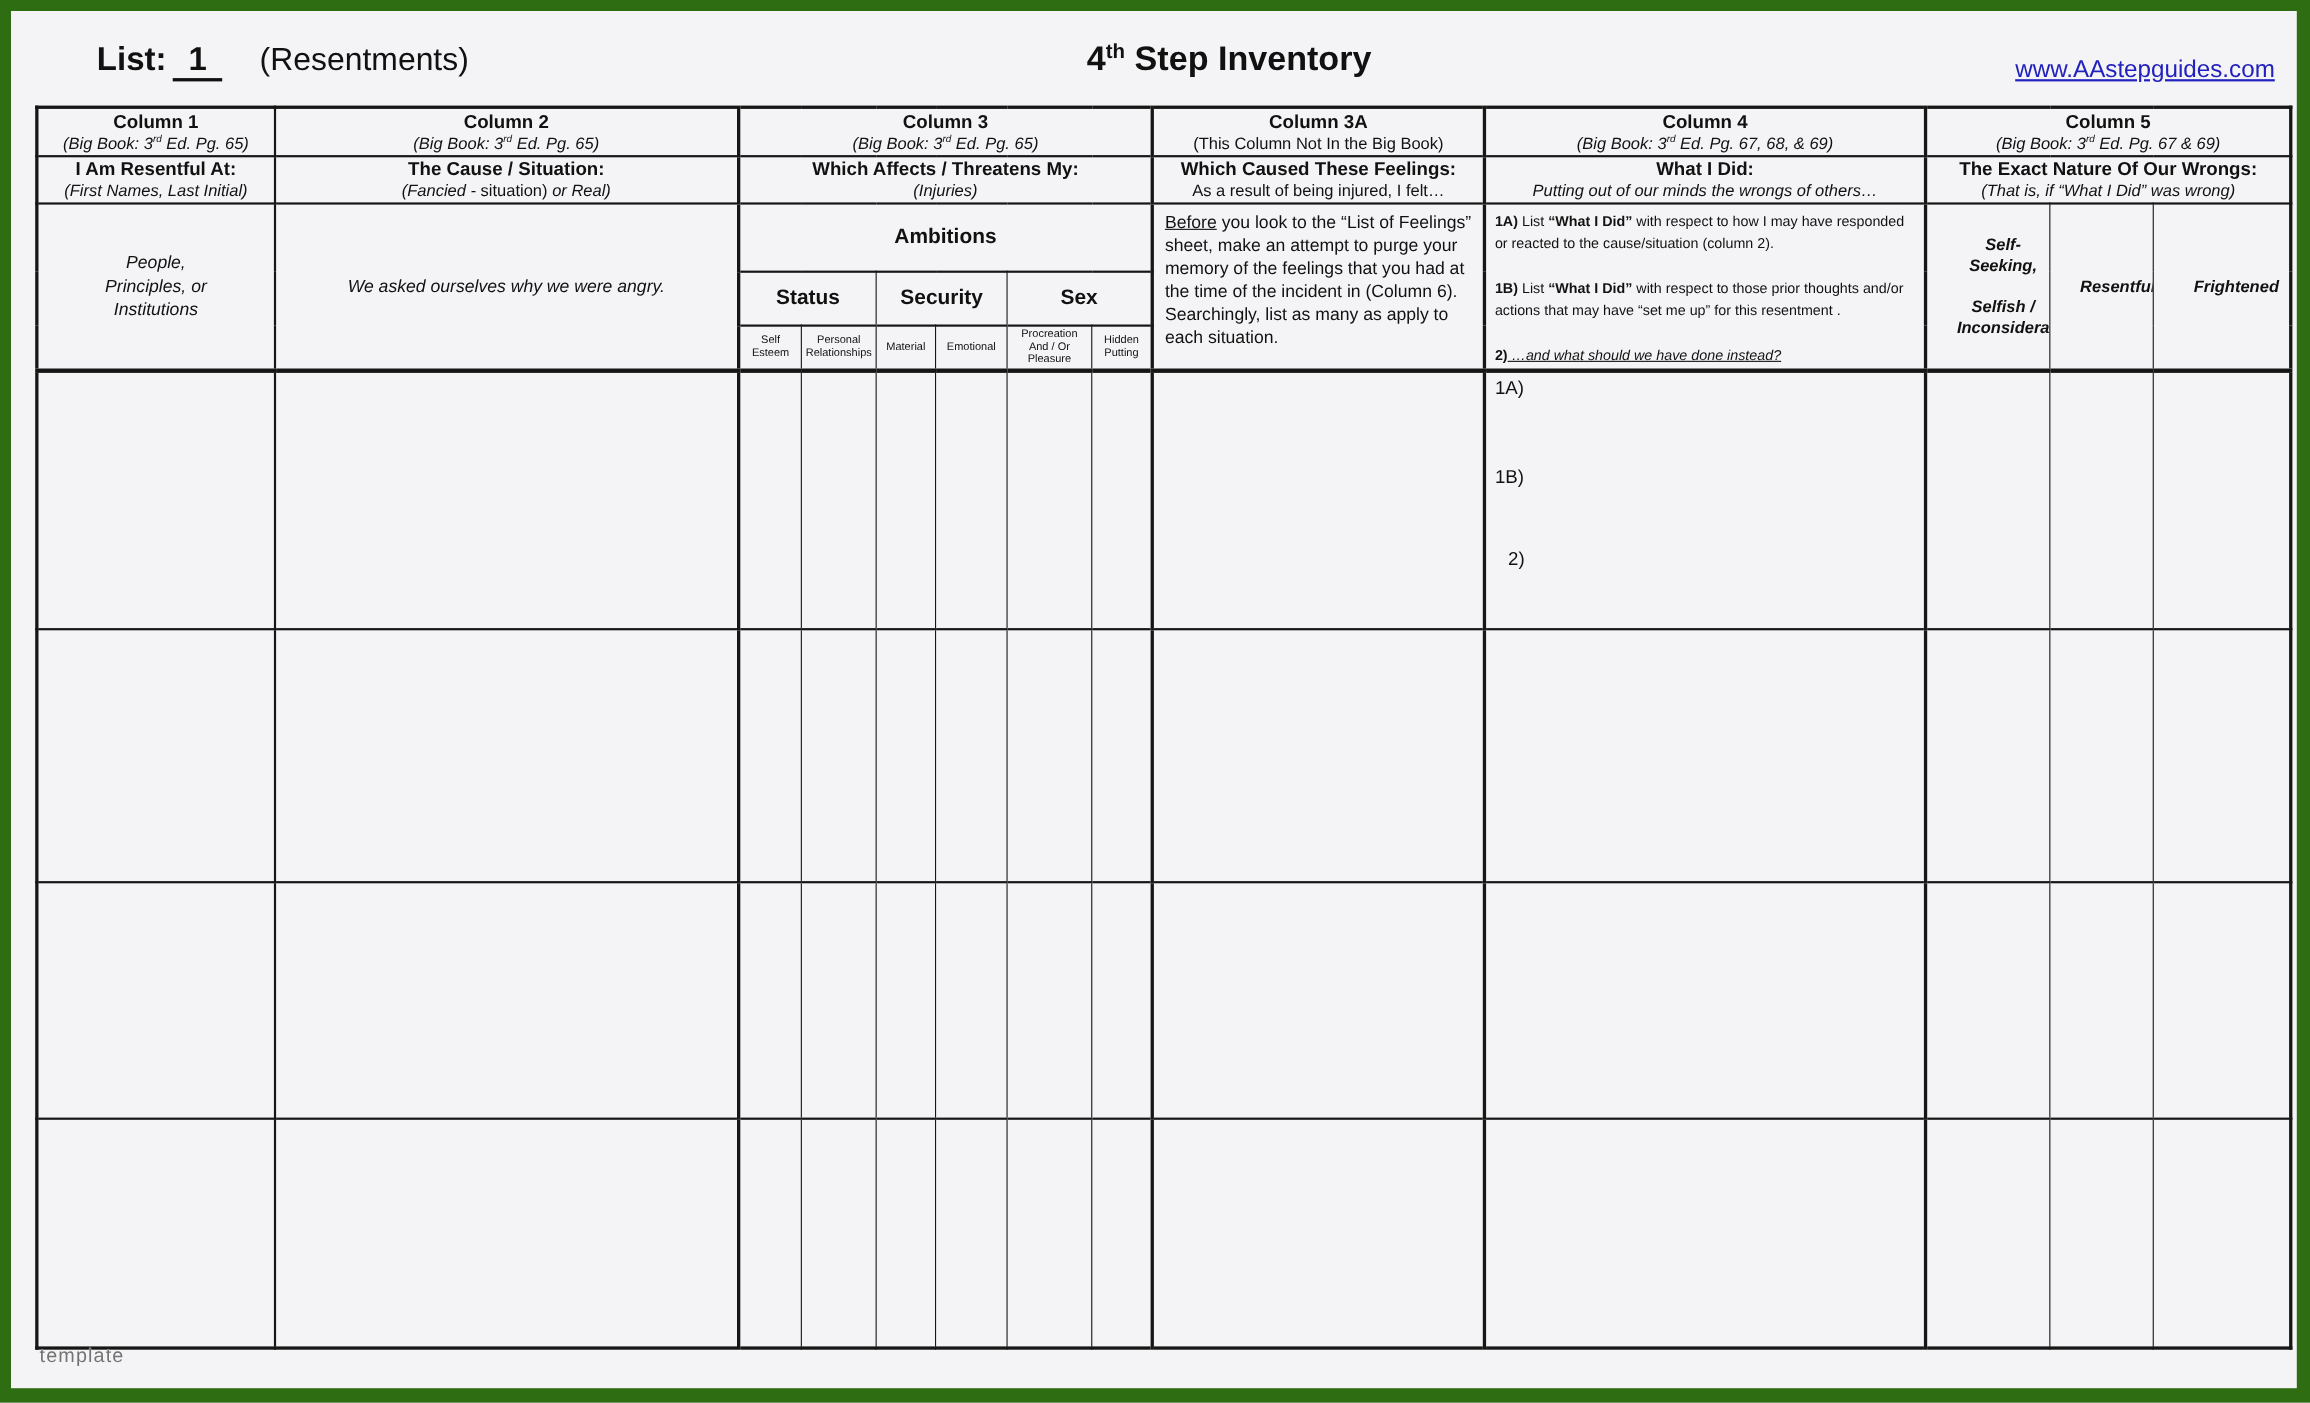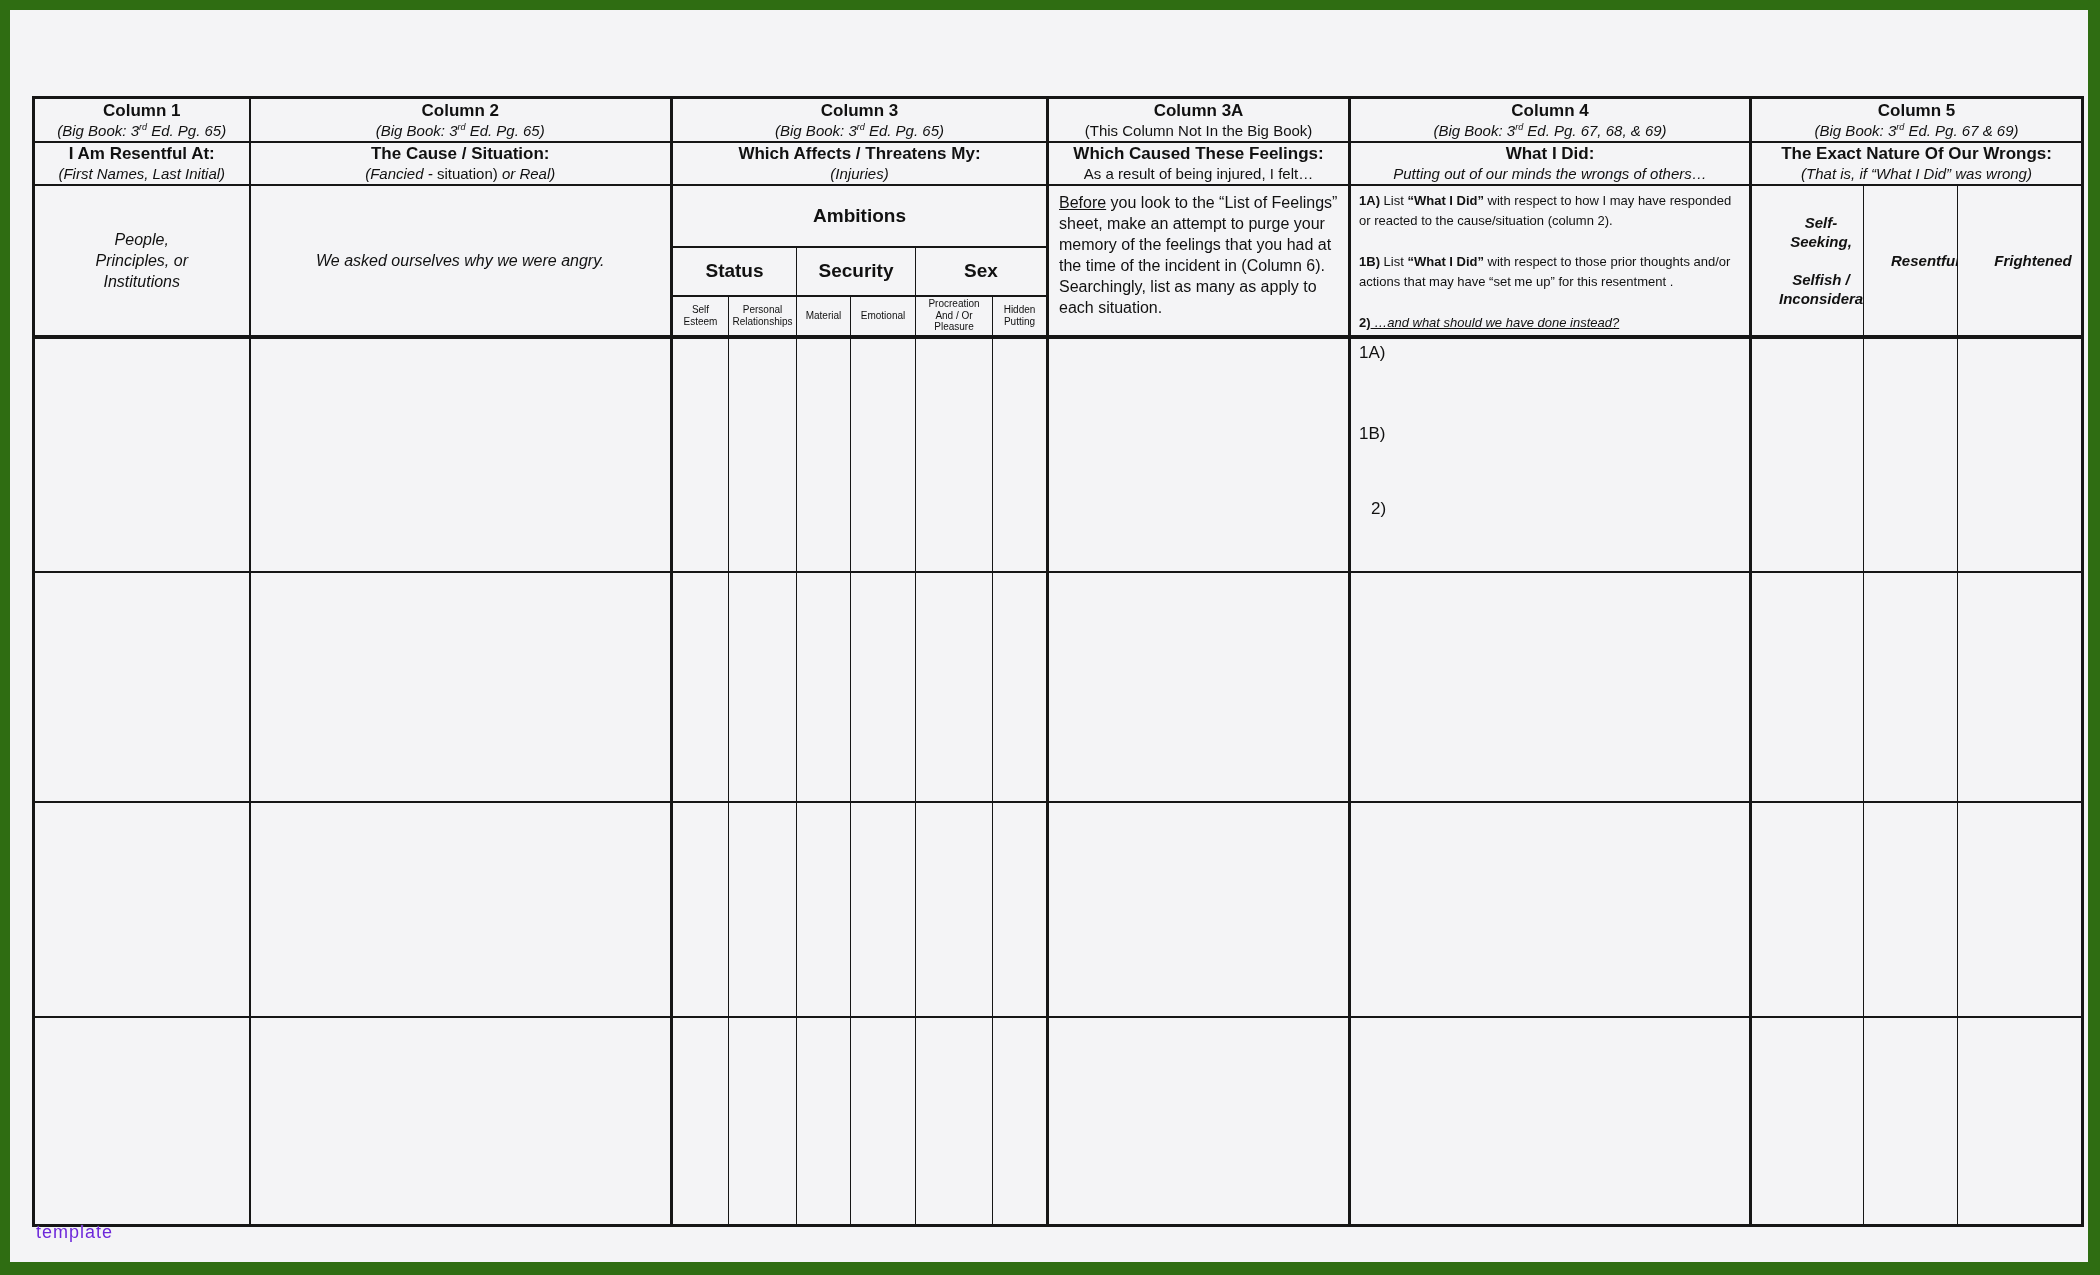--- a/index.html
+++ b/index.html
@@ -61,29 +61,38 @@
   .b { font-weight: bold; }
   .inst2-line { font-style: italic; }
   .inst2-line .lead { font-style: normal; font-weight: bold; }
   .inst2-line .tail { text-decoration: underline; }
 
   .r1c4-wrap { padding: 4px 0 0 8px; font-size: 17px; line-height: 20px; }
   .r1c4-a { }
   .r1c4-b { margin-top: 61px; }
   .r1c4-c { margin-top: 55px; margin-left: 12px; }
 
-  .watermark { position: absolute; left: 26px; top: 1212px; font-size: 18px; color: #6d28d9;
+  .watermark { position: absolute; left: 26px; top: 1212px; font-size: 18px; color: #737373;
                text-shadow: 0 0 1px #ffffff; letter-spacing: 1px; }
 </style>
 </head>
 <body>
 
 <div class="page">
  <div class="inner">
 
+  <div class="topbar">
+    <div class="list-group">
+      <span class="list-label">List:</span><span class="list-value">1</span><span class="list-note">(Resentments)</span>
+    </div>
+    <div class="doc-title">
+      <span>4</span><span class="sup">th</span><span> Step Inventory</span>
+    </div>
+    <a class="site-link">www.AAstepguides.com</a>
+  </div>
 
   <table class="grid">
     <colgroup>
       <col style="width:216px">
           <col style="width:422px">
       <col style="width:57px">
           <col style="width:68px">
           <col style="width:54px">
           <col style="width:65px">
           <col style="width:77px">

